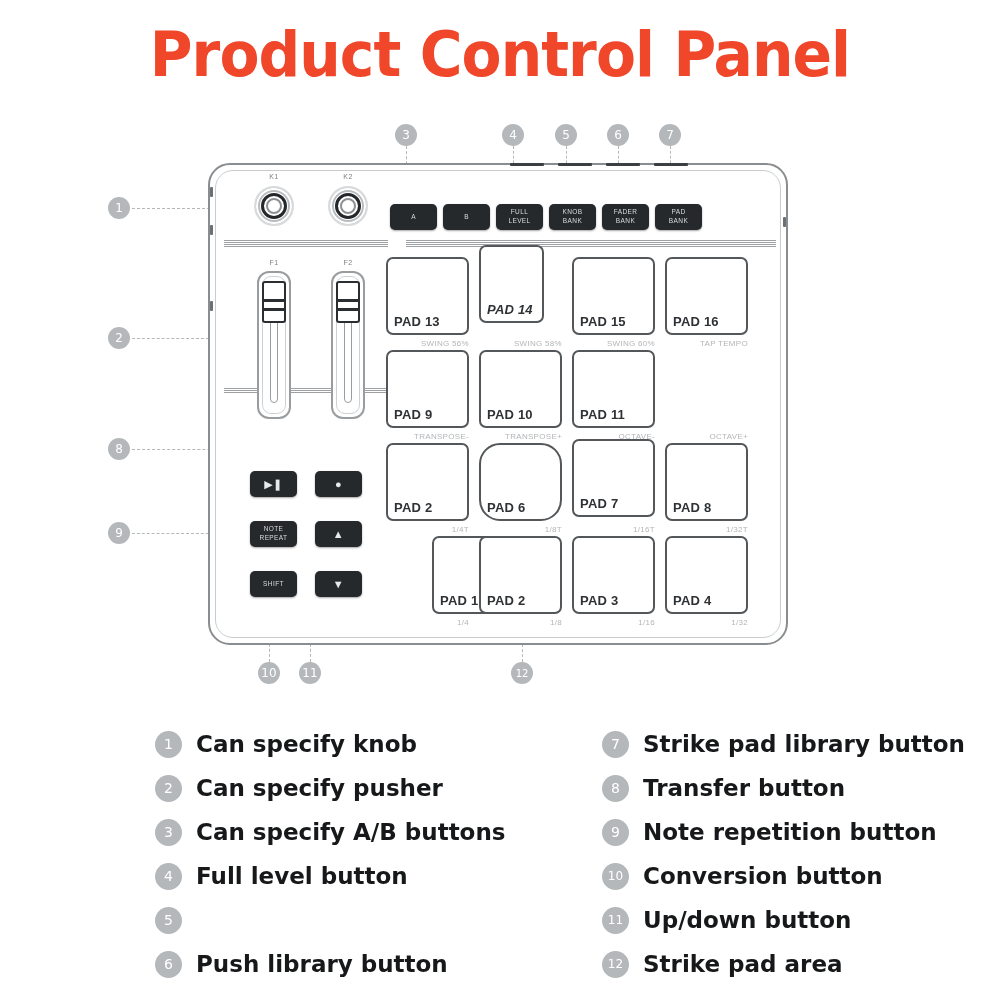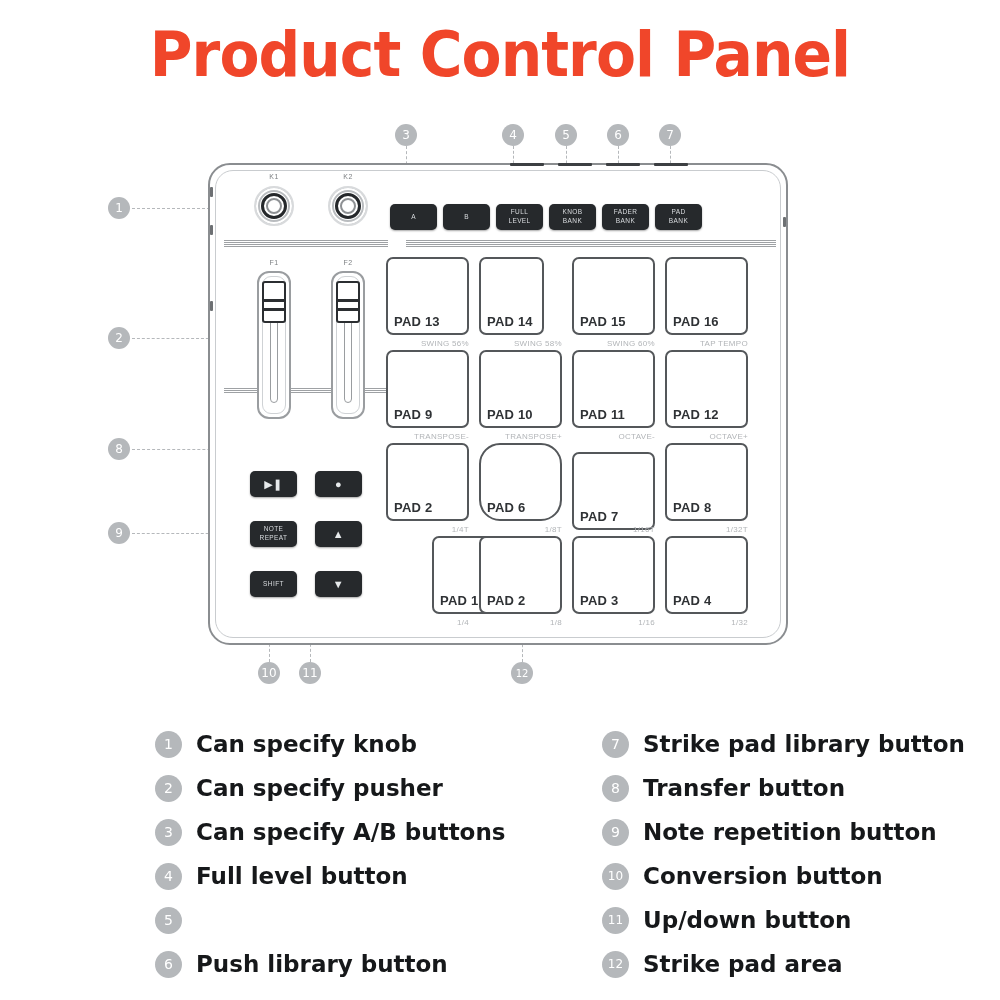--- a/index.html
+++ b/index.html
@@ -334,21 +334,21 @@
     </div>
     <div class="btn glyph" style="left:105px; top:406px; width:47px; height:26px;">
       <span>▼</span>
     </div>
 
     <div class="pad" style="left:176px; top:92px; width:83px; height:78px;">
       <span class="pad-name">PAD 13</span>
     </div>
     <span class="pad-sub" style="left:176px; top:174px; width:83px;">SWING 56%</span>
 
-    <div class="pad" style="left:269px; top:92px; width:65px; height:78px;">
+    <div class="pad" style="left:269px; top:80px; width:65px; height:78px;font-style:italic;">
       <span class="pad-name">PAD 14</span>
     </div>
     <span class="pad-sub" style="left:269px; top:174px; width:83px;">SWING 58%</span>
 
     <div class="pad" style="left:362px; top:92px; width:83px; height:78px;">
       <span class="pad-name">PAD 15</span>
     </div>
     <span class="pad-sub" style="left:362px; top:174px; width:83px;">SWING 60%</span>
 
     <div class="pad" style="left:455px; top:92px; width:83px; height:78px;">
@@ -364,36 +364,33 @@
     <div class="pad" style="left:269px; top:185px; width:83px; height:78px;">
       <span class="pad-name">PAD 10</span>
     </div>
     <span class="pad-sub" style="left:269px; top:267px; width:83px;">TRANSPOSE+</span>
 
     <div class="pad" style="left:362px; top:185px; width:83px; height:78px;">
       <span class="pad-name">PAD 11</span>
     </div>
     <span class="pad-sub" style="left:362px; top:267px; width:83px;">OCTAVE-</span>
 
-    <div class="pad" style="left:455px; top:185px; width:83px; height:78px;">
-      <span class="pad-name">PAD 12</span>
-    </div>
     <span class="pad-sub" style="left:455px; top:267px; width:83px;">OCTAVE+</span>
 
     <div class="pad" style="left:176px; top:278px; width:83px; height:78px;">
       <span class="pad-name">PAD 2</span>
     </div>
     <span class="pad-sub" style="left:176px; top:360px; width:83px;">1/4T</span>
 
     <div class="pad" style="left:269px; top:278px; width:83px; height:78px;border-radius:21px;">
       <span class="pad-name">PAD 6</span>
     </div>
     <span class="pad-sub" style="left:269px; top:360px; width:83px;">1/8T</span>
 
-    <div class="pad" style="left:362px; top:287px; width:83px; height:78px;">
+    <div class="pad" style="left:362px; top:274px; width:83px; height:78px;">
       <span class="pad-name">PAD 7</span>
     </div>
     <span class="pad-sub" style="left:362px; top:360px; width:83px;">1/16T</span>
 
     <div class="pad" style="left:455px; top:278px; width:83px; height:78px;">
       <span class="pad-name">PAD 8</span>
     </div>
     <span class="pad-sub" style="left:455px; top:360px; width:83px;">1/32T</span>
 
     <div class="pad" style="left:176px; top:371px; width:83px; height:78px;margin-left:46px;">

